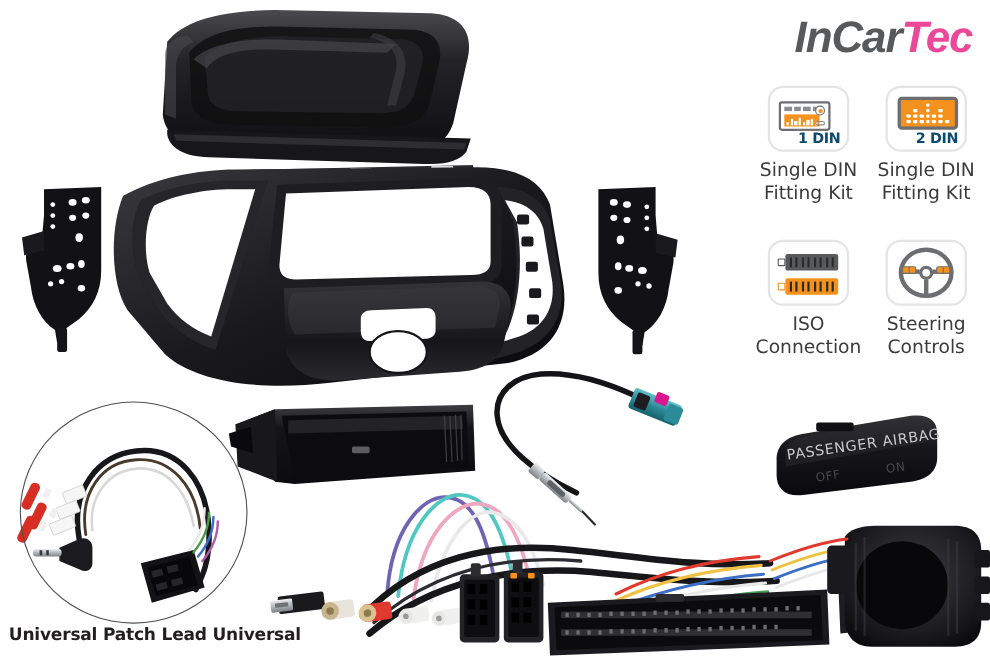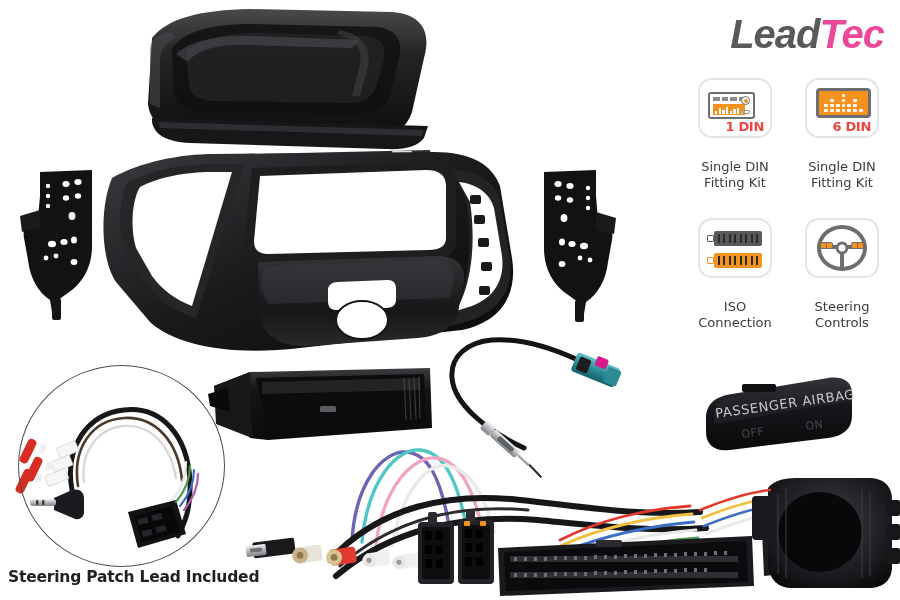--- a/index.html
+++ b/index.html
@@ -20,37 +20,37 @@
   #logo .l2{color:#ec4899;}
 
   
   .feat{position:absolute;width:108px;text-align:center;}
   .feat .box{
     width:74px;height:60px;margin:0 auto;
     border:2px solid #e3e4e6;border-radius:14px;background:#fff;
     position:relative;box-sizing:border-box;
   }
   .feat .cap{
-    margin-top:21px;font-size:13px;line-height:1.25;color:#3b3b3b;
+    margin-top:7px;font-size:17px;line-height:1.25;color:#3b3b3b;
     font-family:"DejaVu Sans", sans-serif;
   }
 
   
   .din1-body{position:absolute;left:8px;top:12px;width:47px;height:27px;
     border:2px solid #6d6e71;border-radius:3px;box-sizing:border-box;background:#fff;}
   .din1-btns{position:absolute;left:3px;top:3px;width:32px;height:4px;display:flex;gap:2px;}
   .din1-btns i{flex:1;background:#8a8c8e;display:block;}
   .din1-screen{position:absolute;left:3px;top:10px;width:32px;height:11px;background:#f5921e;}
   .din1-screen .bars{position:absolute;left:2px;bottom:1px;width:28px;height:8px;display:flex;align-items:flex-end;gap:1.5px;}
   .din1-screen .bars i{flex:1;background:#fff;display:block;}
   .din1-knob{position:absolute;right:3px;top:2px;width:9px;height:9px;border-radius:50%;
     border:1.5px solid #6d6e71;background:#fff;box-sizing:border-box;}
   .din1-knob:after{content:"";position:absolute;left:1.5px;top:1.5px;width:4px;height:4px;border-radius:50%;background:#f5921e;}
   .din1-pill{position:absolute;right:3px;bottom:3px;width:9px;height:4px;border:1.2px solid #8a8c8e;border-radius:2px;box-sizing:border-box;}
-  .din-label{position:absolute;right:5px;bottom:2px;font-size:13px;font-weight:bold;color:#ef4444;
+  .din-label{position:absolute;right:5px;bottom:2px;font-size:13px;font-weight:bold;color:#0c4a6e;
      font-family:"DejaVu Sans", sans-serif;letter-spacing:-0.3px;background:#fff;padding:0 1px;}
 
   
   .din2-body{position:absolute;left:9px;top:8px;width:55px;height:30px;
     border:3px solid #6d6e71;border-radius:4px;background:#f5921e;box-sizing:border-box;}
   .din2-eq{position:absolute;left:5px;top:3px;right:5px;bottom:3px;display:flex;align-items:flex-end;gap:2px;}
   .din2-eq .col{flex:1;display:flex;flex-direction:column;justify-content:flex-end;gap:2px;}
   .din2-eq .col i{display:block;height:3px;background:#fff;border-radius:1px;}
 
   
@@ -79,21 +79,21 @@
   #patch-circle{left:18px;top:365px;width:205px;height:200px;border:1.6px solid #4d4d4d;border-radius:50%;}
   #patch-caption{left:8px;top:568px;font-size:15.5px;font-weight:bold;color:#231f20;
      font-family:"DejaVu Sans", sans-serif;letter-spacing:-0.2px;}
 </style>
 </head>
 <body>
 
 <div class="stage">
 
   <div class="abs" id="logo">
-    <span class="l1">Lead</span><span class="l2">Tec</span>
+    <span class="l1">InCar</span><span class="l2">Tec</span>
   </div>
 
   <div class="feat" style="left:681px;top:78px;">
     <div class="box">
       <div class="din1-body">
         <div class="din1-btns">
             <i></i>
             <i></i>
             <i></i>
             <i></i>
@@ -151,21 +151,21 @@
           <div class="col">
               <i></i>
               <i></i>
               <i></i>
             </div>
           <div class="col">
               <i></i>
             </div>
         </div>
       </div>
-      <div class="din-label">6 DIN</div>
+      <div class="din-label">2 DIN</div>
     </div>
     <div class="cap">
       <span>Single DIN</span><br>
       <span>Fitting Kit</span>
     </div>
   </div>
 
   <div class="feat" style="left:681px;top:218px;">
     <div class="box">
       <div class="iso-tab" style="left:7px;top:15px;border-color:#58595b;"></div>
@@ -640,15 +640,15 @@
       <g fill="none" stroke-width="2.2" stroke-linecap="round">
         <path d="M176 502 C 186 490, 190 478, 190 466" stroke="#4a9a4e"></path>
         <path d="M180 506 C 190 494, 194 482, 194 470" stroke="#3a6fc4"></path>
         <path d="M184 510 C 194 498, 198 486, 198 474" stroke="#b05ab0"></path>
         <path d="M172 500 C 182 488, 186 476, 186 462" stroke="#e8e8e8"></path>
       </g>
     </g>
   </svg>
 
   <div class="abs" id="patch-circle"></div>
-  <div class="abs" id="patch-caption">Steering Patch Lead Included</div>
+  <div class="abs" id="patch-caption">Universal Patch Lead Universal</div>
 
 </div>
 
 </body></html>

